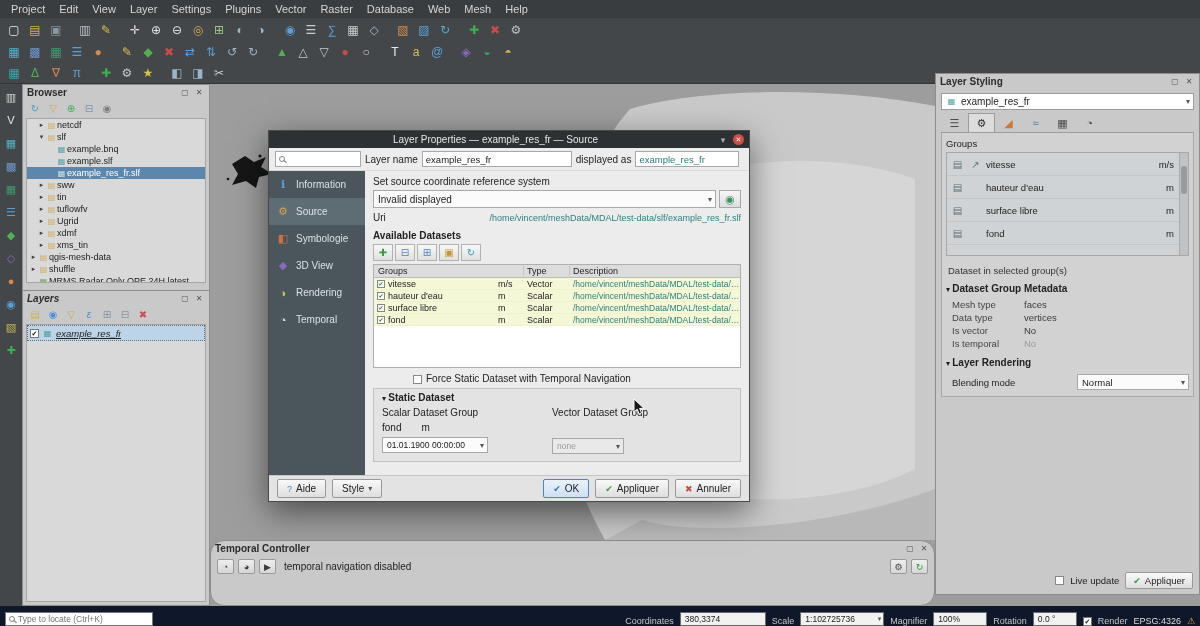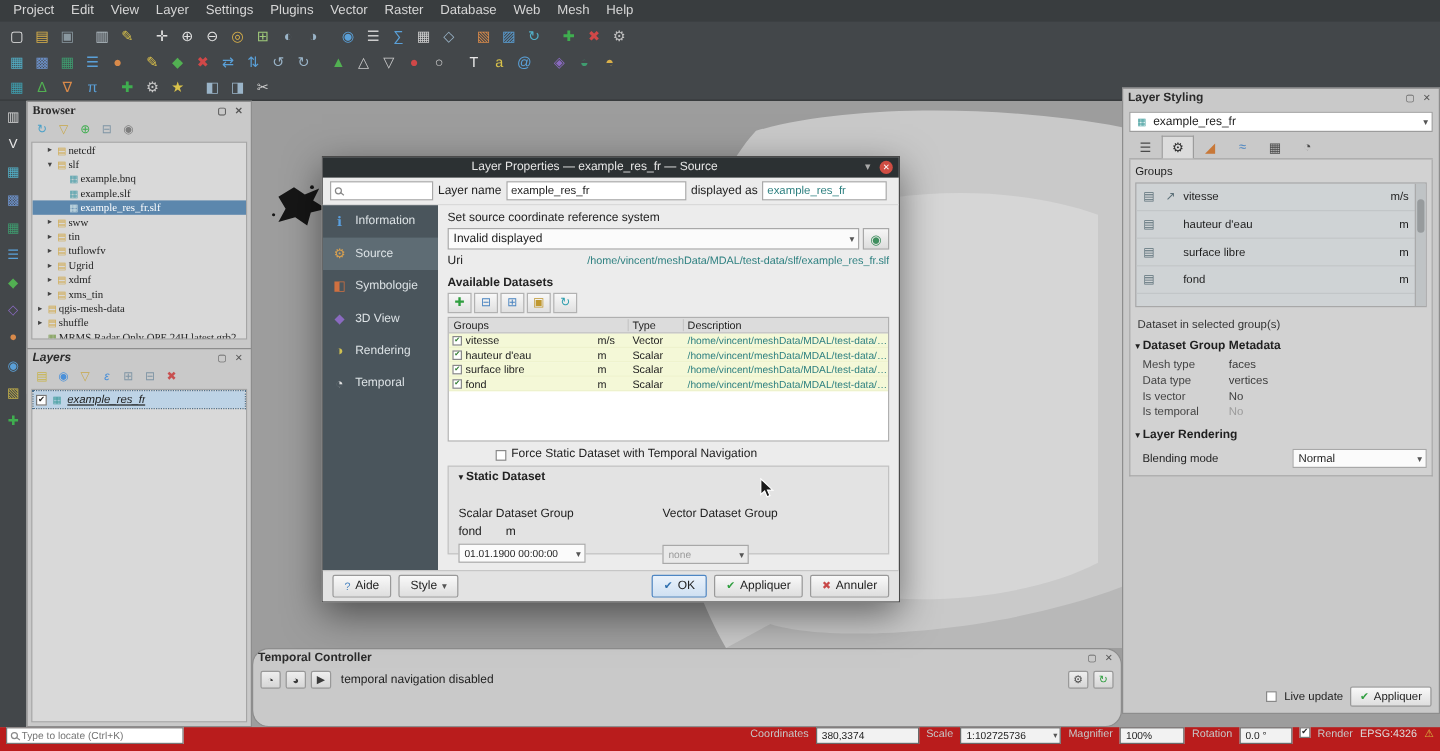--- a/index.html
+++ b/index.html
@@ -23,21 +23,21 @@
   .tbi { width:20px; height:18px; display:inline-flex; align-items:center; justify-content:center; font-size:12px; border-radius:2px; }
   .tbi:empty { width:7px; }
   .leftstrip { position:absolute; left:0; top:84px; bottom:20px; width:22px; background:#43474a; display:flex; flex-direction:column; align-items:center; padding-top:5px; gap:7px; z-index:4; }
   .leftstrip .tbi { width:18px; height:16px; font-size:11px; }
 
   
   .canvas { position:absolute; left:210px; top:84px; width:725px; height:456px; background:#9d9d9d; z-index:1; overflow:hidden; }
 
   
   .panel { position:absolute; background:#c9c9c9; border:1px solid #8d8d8d; z-index:6; }
-  .browser  { left:22px;  top:84px;  width:188px; height:244px;font-family:Liberation Serif, serif; }
+  .browser  { left:22px;  top:84px;  width:188px; height:244px; }
   .layers   { left:22px;  top:290px; width:188px; height:316px;font-style:italic; }
   .styling  { left:935px; top:73px;  width:265px; height:522px; }
   .temporal { left:210px; top:540px; width:725px; height:66px;border-radius:14px; }
   .panel-header { height:15px; display:flex; align-items:center; padding:0 4px; font-size:10px; font-weight:bold; color:#2b2b2b; }
   .ph-title { flex:1; white-space:nowrap; overflow:hidden; }
   .ph-btn { width:12px; height:12px; display:inline-flex; align-items:center; justify-content:center; font-size:8px; margin-left:2px; }
   .mini-toolbar { display:flex; align-items:center; gap:2px; padding:0 4px; height:16px; }
   .mti { width:16px; height:14px; display:inline-flex; align-items:center; justify-content:center; font-size:10px; }
   .tree { margin:2px 3px; background:#d9d9d9; border:1px solid #a5a5a5; height:165px; overflow:hidden; font-size:9px; }
   .tree-row { display:flex; align-items:center; height:12px; white-space:nowrap; }
@@ -86,21 +86,21 @@
   .dchk { width:8px; height:8px; border:1px solid #888; background:#fff; font-size:6px; line-height:7px; text-align:center; color:#2c7a2c; flex:none; }
   .dname { flex:1; overflow:hidden; white-space:nowrap; }
   .dunit { width:26px; flex:none; }
   .dtype { width:46px; padding-left:3px; flex:none; }
   .ddesc { flex:1; padding-left:3px; color:#2e8080; overflow:hidden; white-space:nowrap; text-overflow:ellipsis; font-size:8.5px; }
   .force-row { display:flex; align-items:flex-end; gap:4px; margin-top:5px;margin-left:40px; }
   .cb { width:9px; height:9px; border:1px solid #888; background:#fff; flex:none; }
   .static-box { margin-top:4px; border:1px solid #c2c2c2; background:#e3e3e3; padding:3px 8px; height:74px; }
   .sb-title { font-weight:bold; }
   .sb-title::before { content:"▾ "; font-size:8px; font-weight:normal; }
-  .sb-cols { display:flex; margin-top:20px; }
+  .sb-cols { display:flex; margin-top:4px; }
   .sb-col1 { width:170px; }
   .sc-name-row { display:flex; gap:20px; margin-top:4px; }
   .sb-combo { margin-top:4px; width:106px; height:16px; background:#fbfbfb; border:1px solid #a8a8a8; display:flex; align-items:center; padding:0 12px 0 4px; position:relative; font-size:8.5px; white-space:nowrap; overflow:hidden; }
   .sb-combo::after { content:"▾"; position:absolute; right:3px; color:#555; font-size:8px; }
   .sb-combo.disabled { background:#e9e9e9; color:#9a9a9a; margin-top:20px; width:72px; }
   .d-bottom { position:absolute; left:0; right:0; bottom:0; height:26px; background:#e3e3e3; border-top:1px solid #c6c6c6; display:flex; align-items:center; padding:0 8px; gap:6px; }
   .btn { height:19px; padding:0 9px; display:inline-flex; align-items:center; gap:4px; border:1px solid #999; border-radius:2px; background:linear-gradient(#f9f9f9,#dedede); font-size:10px; color:#222; }
   .bi { font-size:9px; }
   .btn-help .bi { color:#4a84c0; }
   .btn-ok { border-color:#4d86c4; background:linear-gradient(#eaf2fb,#cfe0f2); }
@@ -135,21 +135,21 @@
   .render-combo::after { content:"▾"; position:absolute; right:3px; color:#555; font-size:8px; }
   .sp-bottom { position:absolute; left:6px; right:6px; bottom:5px; display:flex; align-items:center; justify-content:flex-end; gap:6px; font-size:9.5px; }
   .sp-bottom .btn { height:17px; padding:0 7px; font-size:9.5px; }
 
   
   .tc-row { display:flex; align-items:center; gap:4px; padding:3px 6px 0 6px; }
   .tc-btn { width:17px; height:15px; border:1px solid #999; background:linear-gradient(#eee,#d6d6d6); display:flex; align-items:center; justify-content:center; font-size:9px; border-radius:2px; }
   .tc-label { margin-left:4px; font-size:10px; color:#1d1d1d; }
 
   
-  .statusbar { position:absolute; left:0; right:0; bottom:0; height:20px; background:#b91c1c; display:flex; align-items:flex-start; gap:6px; padding:0 5px; color:#c6c6c6; font-size:9px; z-index:10; }
+  .statusbar { position:absolute; left:0; right:0; bottom:0; height:20px; background:#0f172a; display:flex; align-items:flex-end; gap:6px; padding:0 5px; color:#c6c6c6; font-size:9px; z-index:10; }
   .locate { width:148px; height:14px; background:#fff; border:1px solid #777; display:flex; align-items:center; gap:3px; padding:0 3px; }
   .locate input { border:none; outline:none; flex:1; font-size:8.5px; color:#777; background:transparent; font-family:inherit; min-width:0; }
   .sb-field { height:14px; background:#f2f2f2; border:1px solid #6a6a6a; color:#222; display:flex; align-items:center; padding:0 4px; font-size:8.5px; white-space:nowrap; }
   .f-coord { width:86px; }
   .f-scale { width:84px; position:relative; padding-right:12px; }
   .f-scale::after { content:"▾"; position:absolute; right:2px; color:#555; font-size:7px; }
   .f-magn { width:54px; }
   .f-rot { width:44px; }
   .sb-cb { width:9px; height:9px; background:#fff; border:1px solid #777; color:#222; font-size:7px; line-height:8px; text-align:center; }
   .epsg { color:#ddd; }

